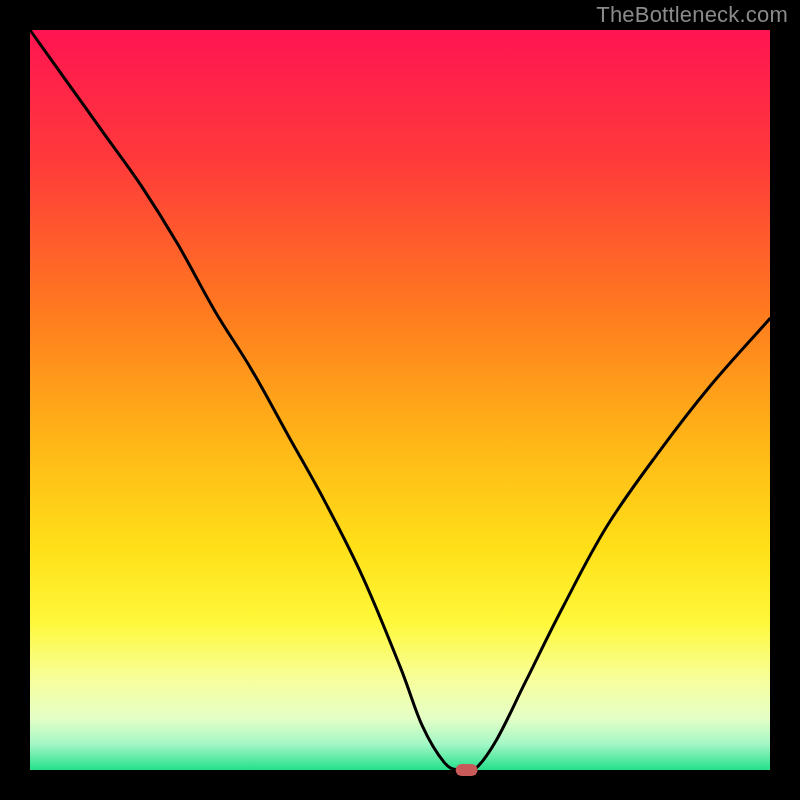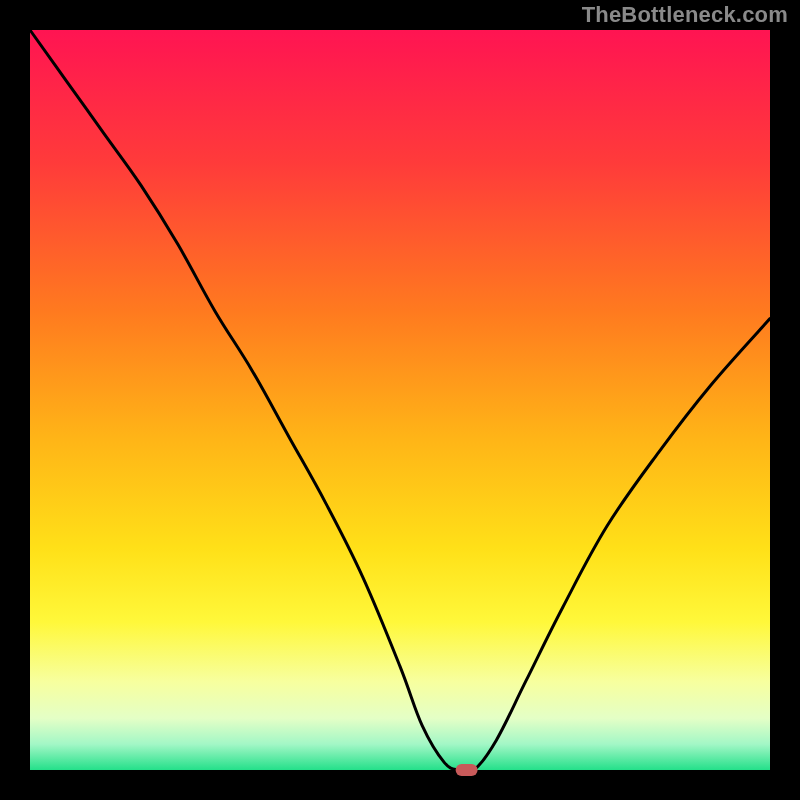--- a/index.html
+++ b/index.html
@@ -14,21 +14,21 @@
     position: relative;
     width: 800px;
     height: 800px;
   }
   .watermark {
     position: absolute;
     top: 2px;
     right: 12px;
     font-family: Arial, Helvetica, sans-serif;
     font-size: 22px;
-    font-weight: bold;
+    font-weight: normal;
     color: #8a8a8a;
     letter-spacing: 0.2px;
     z-index: 5;
   }
   svg.chart {
     position: absolute;
     top: 0;
     left: 0;
     width: 800px;
     height: 800px;

